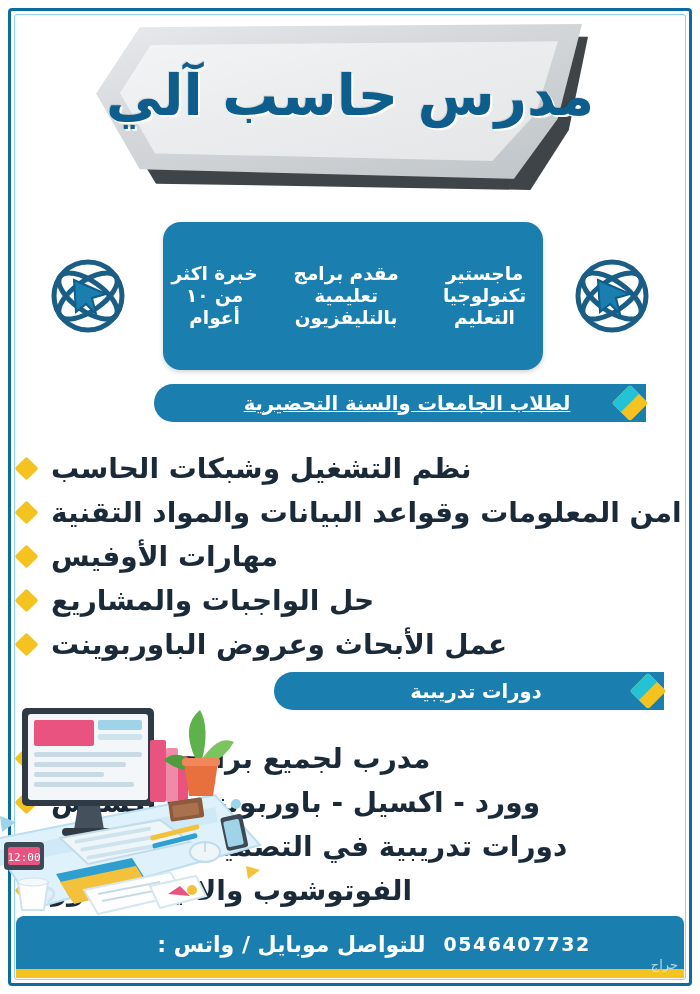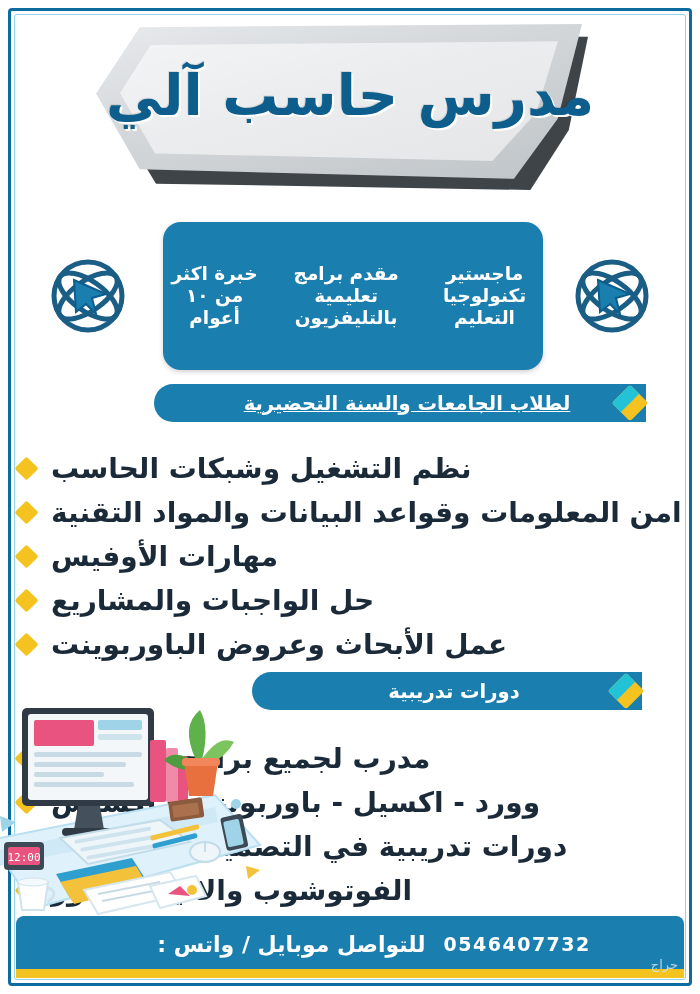--- a/index.html
+++ b/index.html
@@ -128,21 +128,21 @@
     font-weight: bold;
   }
   #sec1 {
     left: 154px; top: 384px;
     width: 492px;
     border-top-left-radius: 19px;
     border-bottom-left-radius: 19px;
     text-decoration: underline;
   }
   #sec2 {
-    left: 252px; top: 672px;
+    left: 274px; top: 672px;
     width: 390px;
     border-top-left-radius: 19px;
     border-bottom-left-radius: 19px;
   }
   .sec-diamond {
     position: absolute;
     width: 26px; height: 26px;
     background: #f5c31f;
     transform: rotate(45deg);
     border-radius: 3px;

